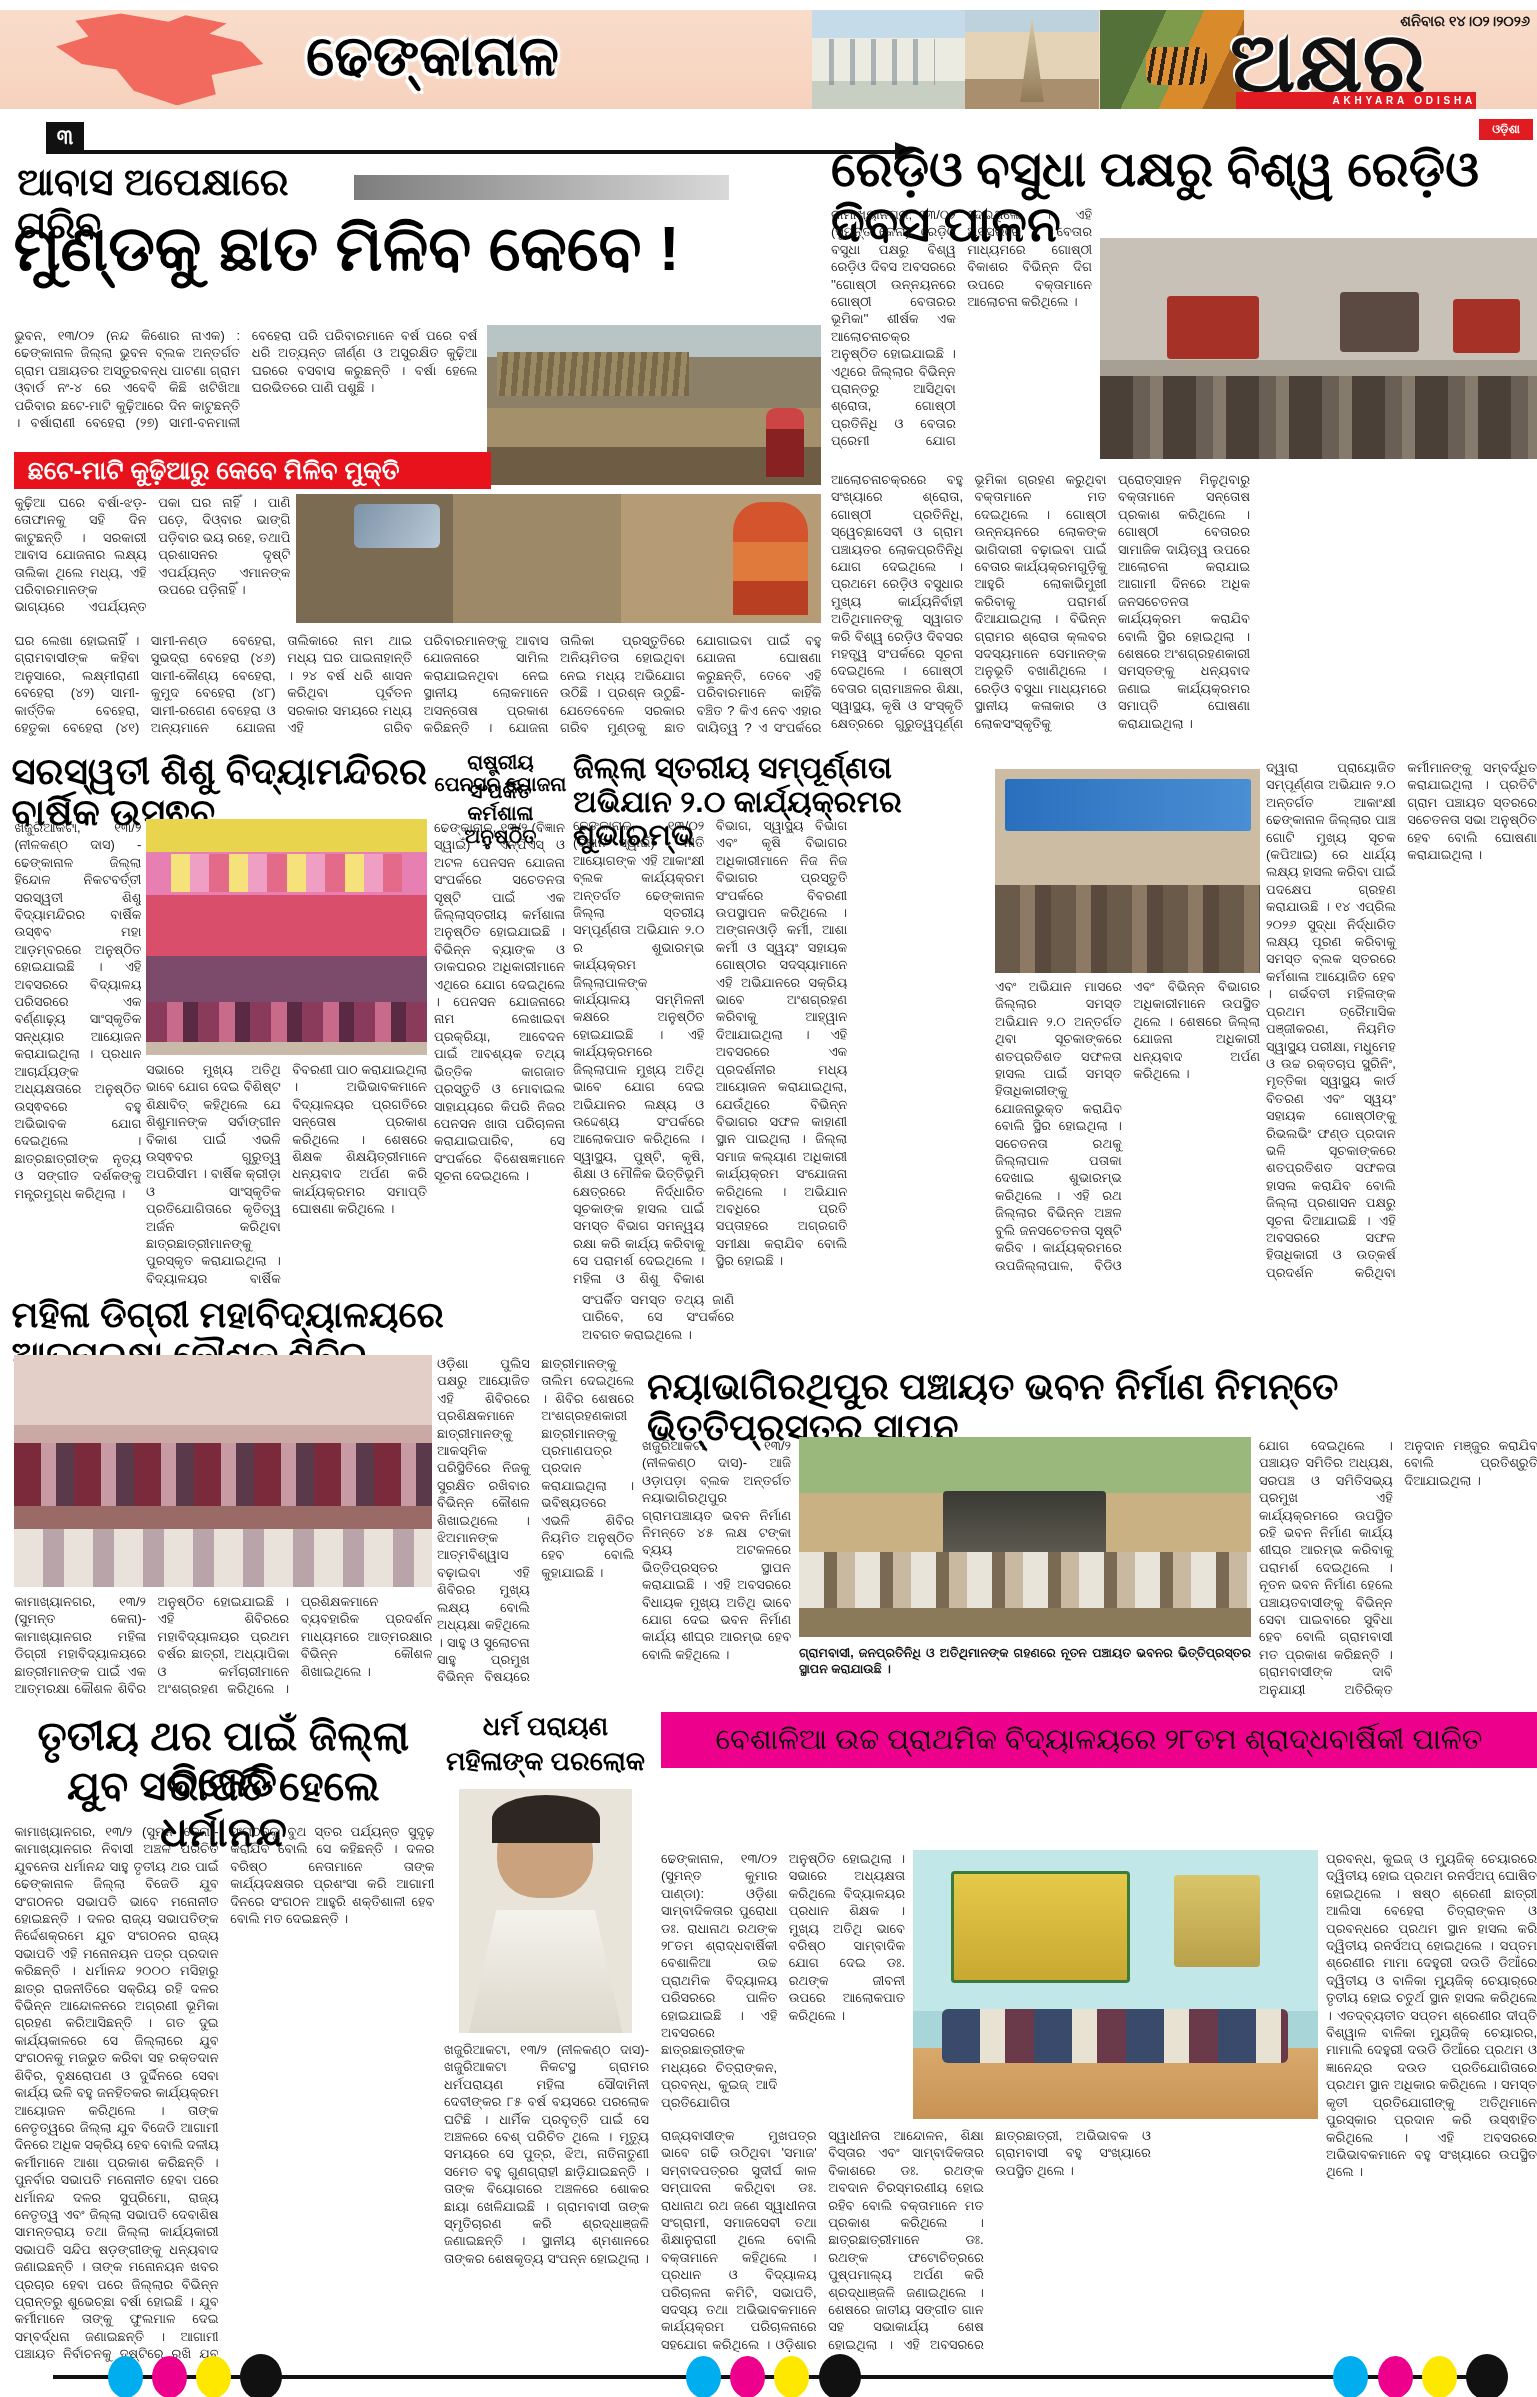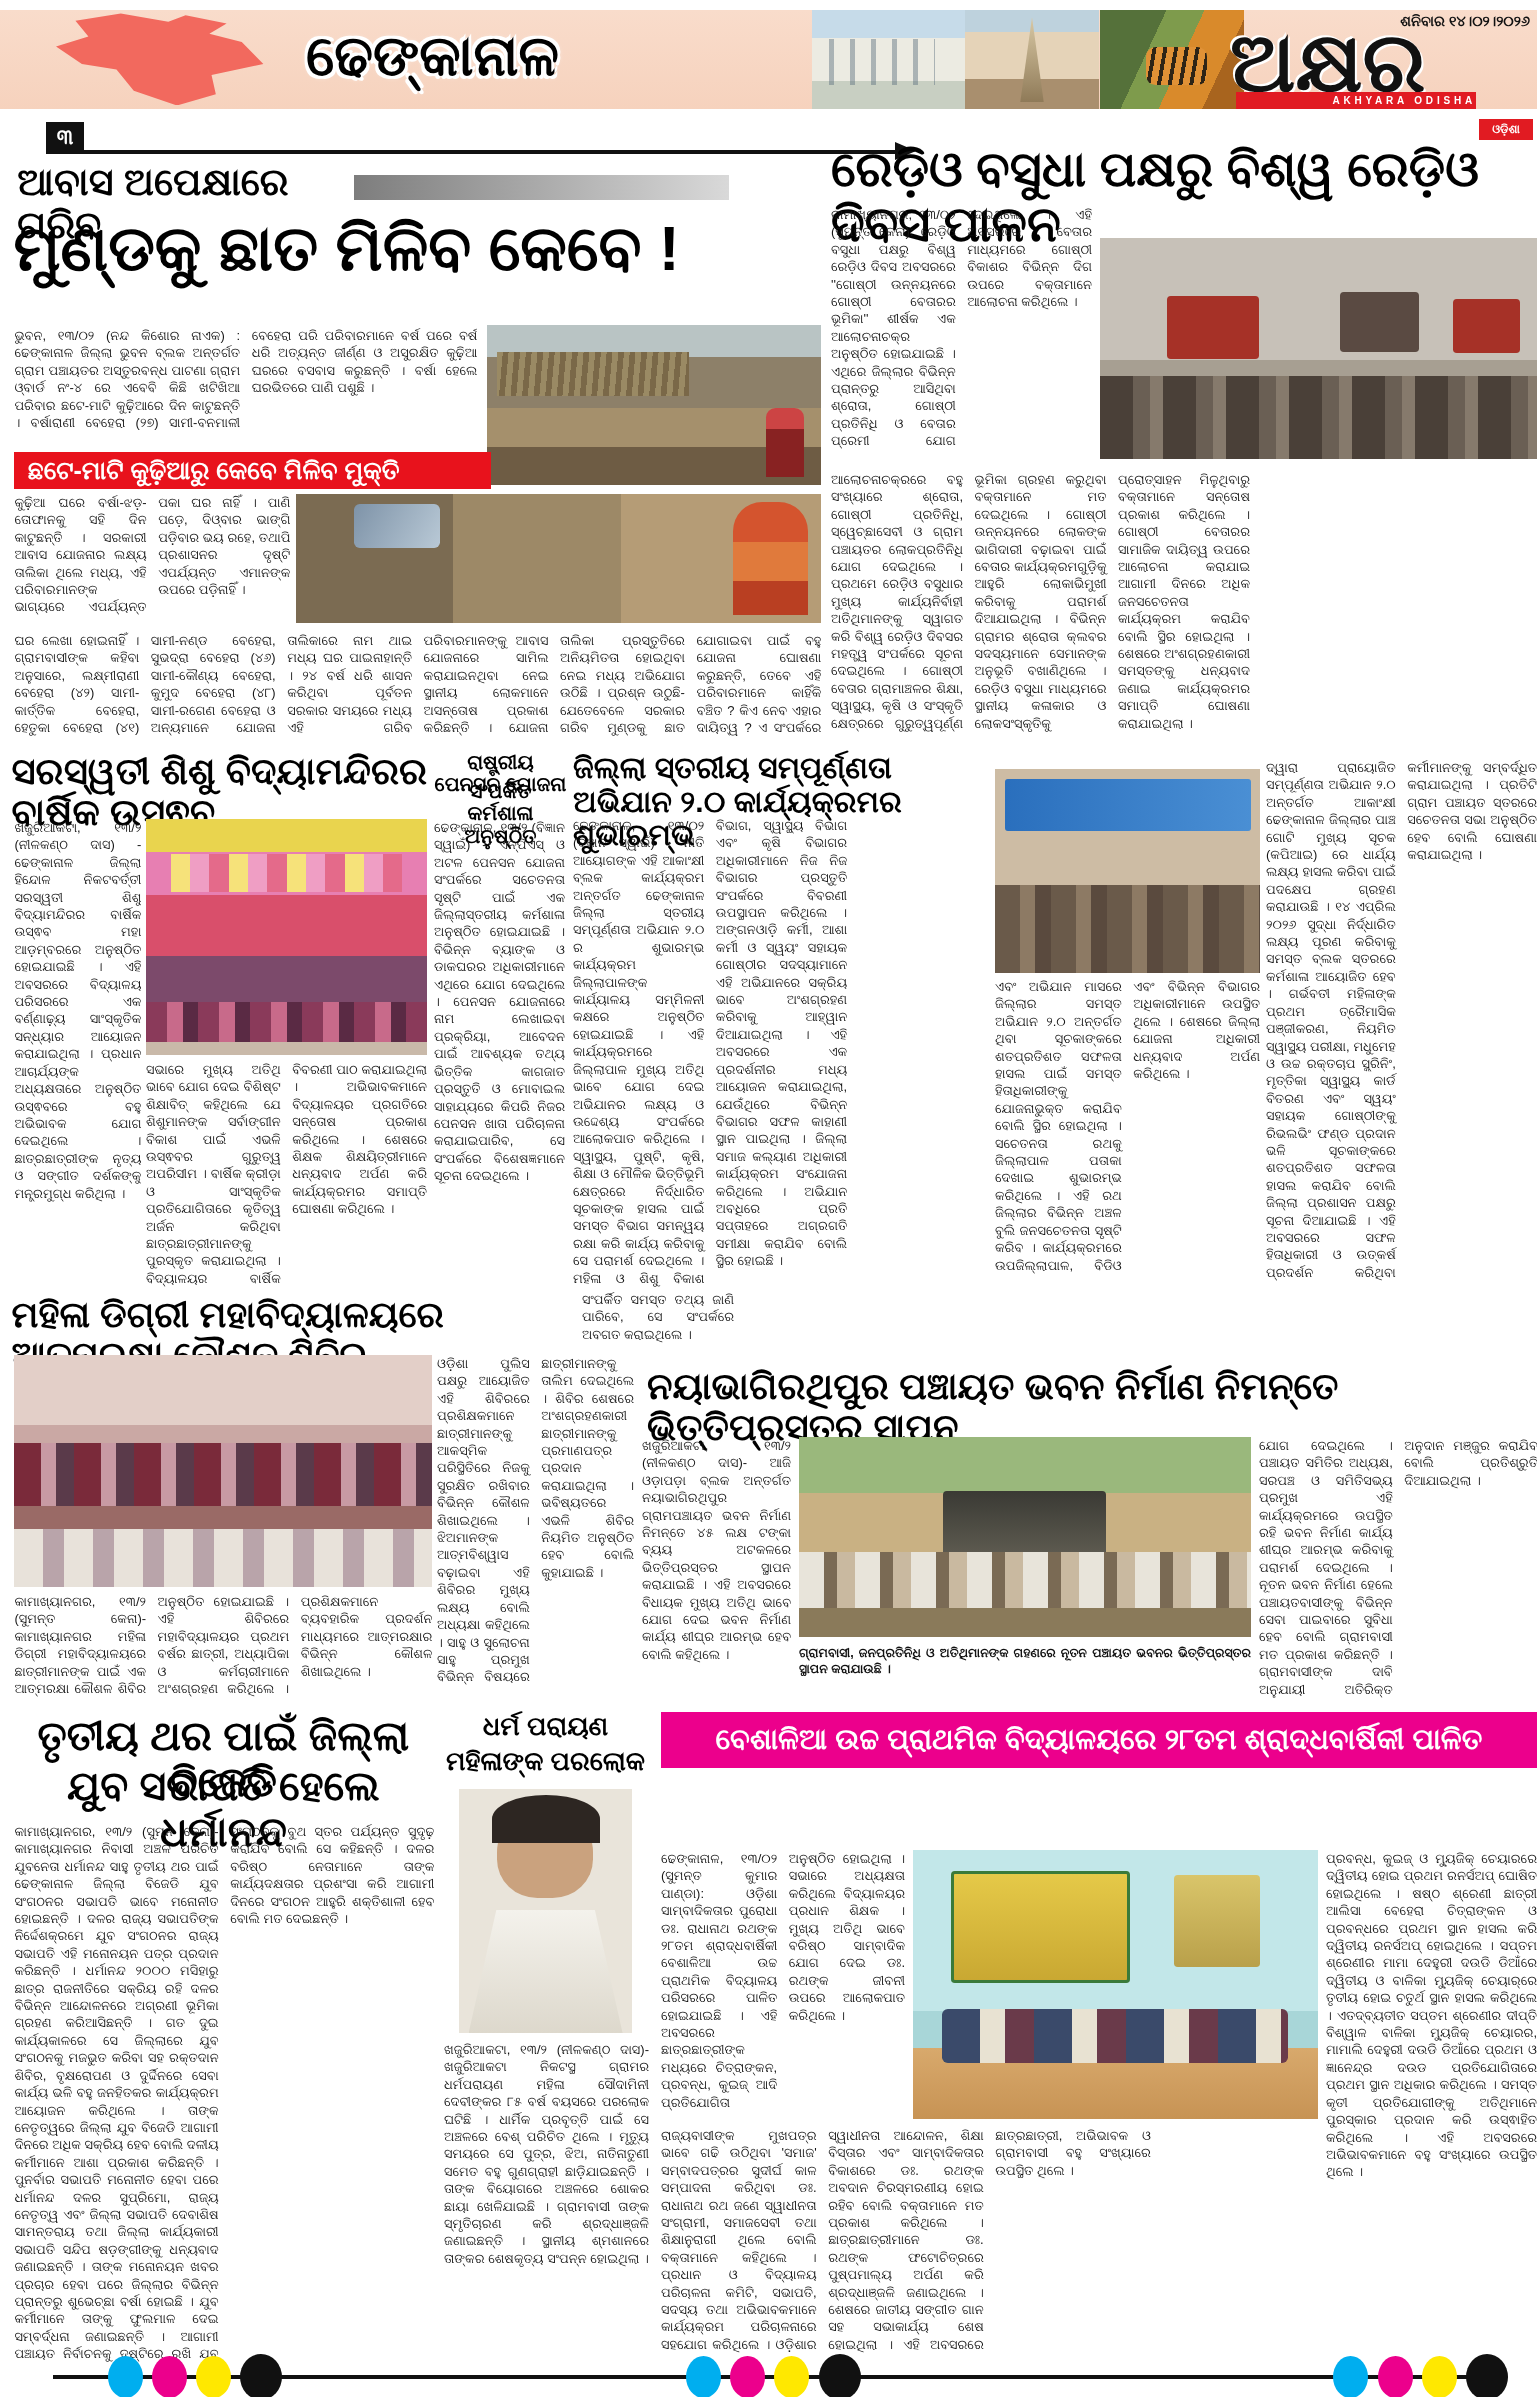--- a/index.html
+++ b/index.html
@@ -28,21 +28,21 @@
   #logosub{left:1236px;top:92px;width:240px;height:17.3px;background:#e11b22;color:#fff;font-size:10px;
         letter-spacing:3.8px;text-align:right;line-height:17.3px;font-weight:bold;}
   #logobadge{left:1479px;top:88px;width:54px;height:21px;background:#e11b22;color:#fff;font-size:11.5px;
         text-align:center;line-height:21px;font-weight:bold;margin-top:31px;}
   #pagenum{left:46px;top:122px;width:38px;height:29px;background:#111;color:#fff;font-size:21px;
         text-align:center;line-height:29px;font-weight:bold;}
   #rule{left:46px;top:150px;width:853px;height:3.8px;background:#111;}
   #rulehead{left:895px;top:142px;width:0;height:0;border-left:21px solid #111;border-top:9.6px solid transparent;border-bottom:9.6px solid transparent;}
   .redbar{background:#e8121c;color:#fff;font-weight:bold;display:flex;align-items:center;padding-left:13.4px;}
   .graybar{background:linear-gradient(90deg,#7d7d7d,#d9d9d9);}
-  .magenta{background:#ec008c;color:#ffffff;font-weight:bold;display:flex;align-items:center;justify-content:center;}
+  .magenta{background:#ec008c;color:#000000;font-weight:normal;display:flex;align-items:center;justify-content:center;}
   .dot{position:absolute;width:35px;height:42px;border-radius:50%;}
   .caption{font-size:12.5px;line-height:1.3;color:#111;text-align:justify;overflow:hidden;}
 </style>
 </head>
 <body>
 
 <div id="page">
 
   <div class="abs" id="band"></div>
   <div class="abs" id="map"></div>

